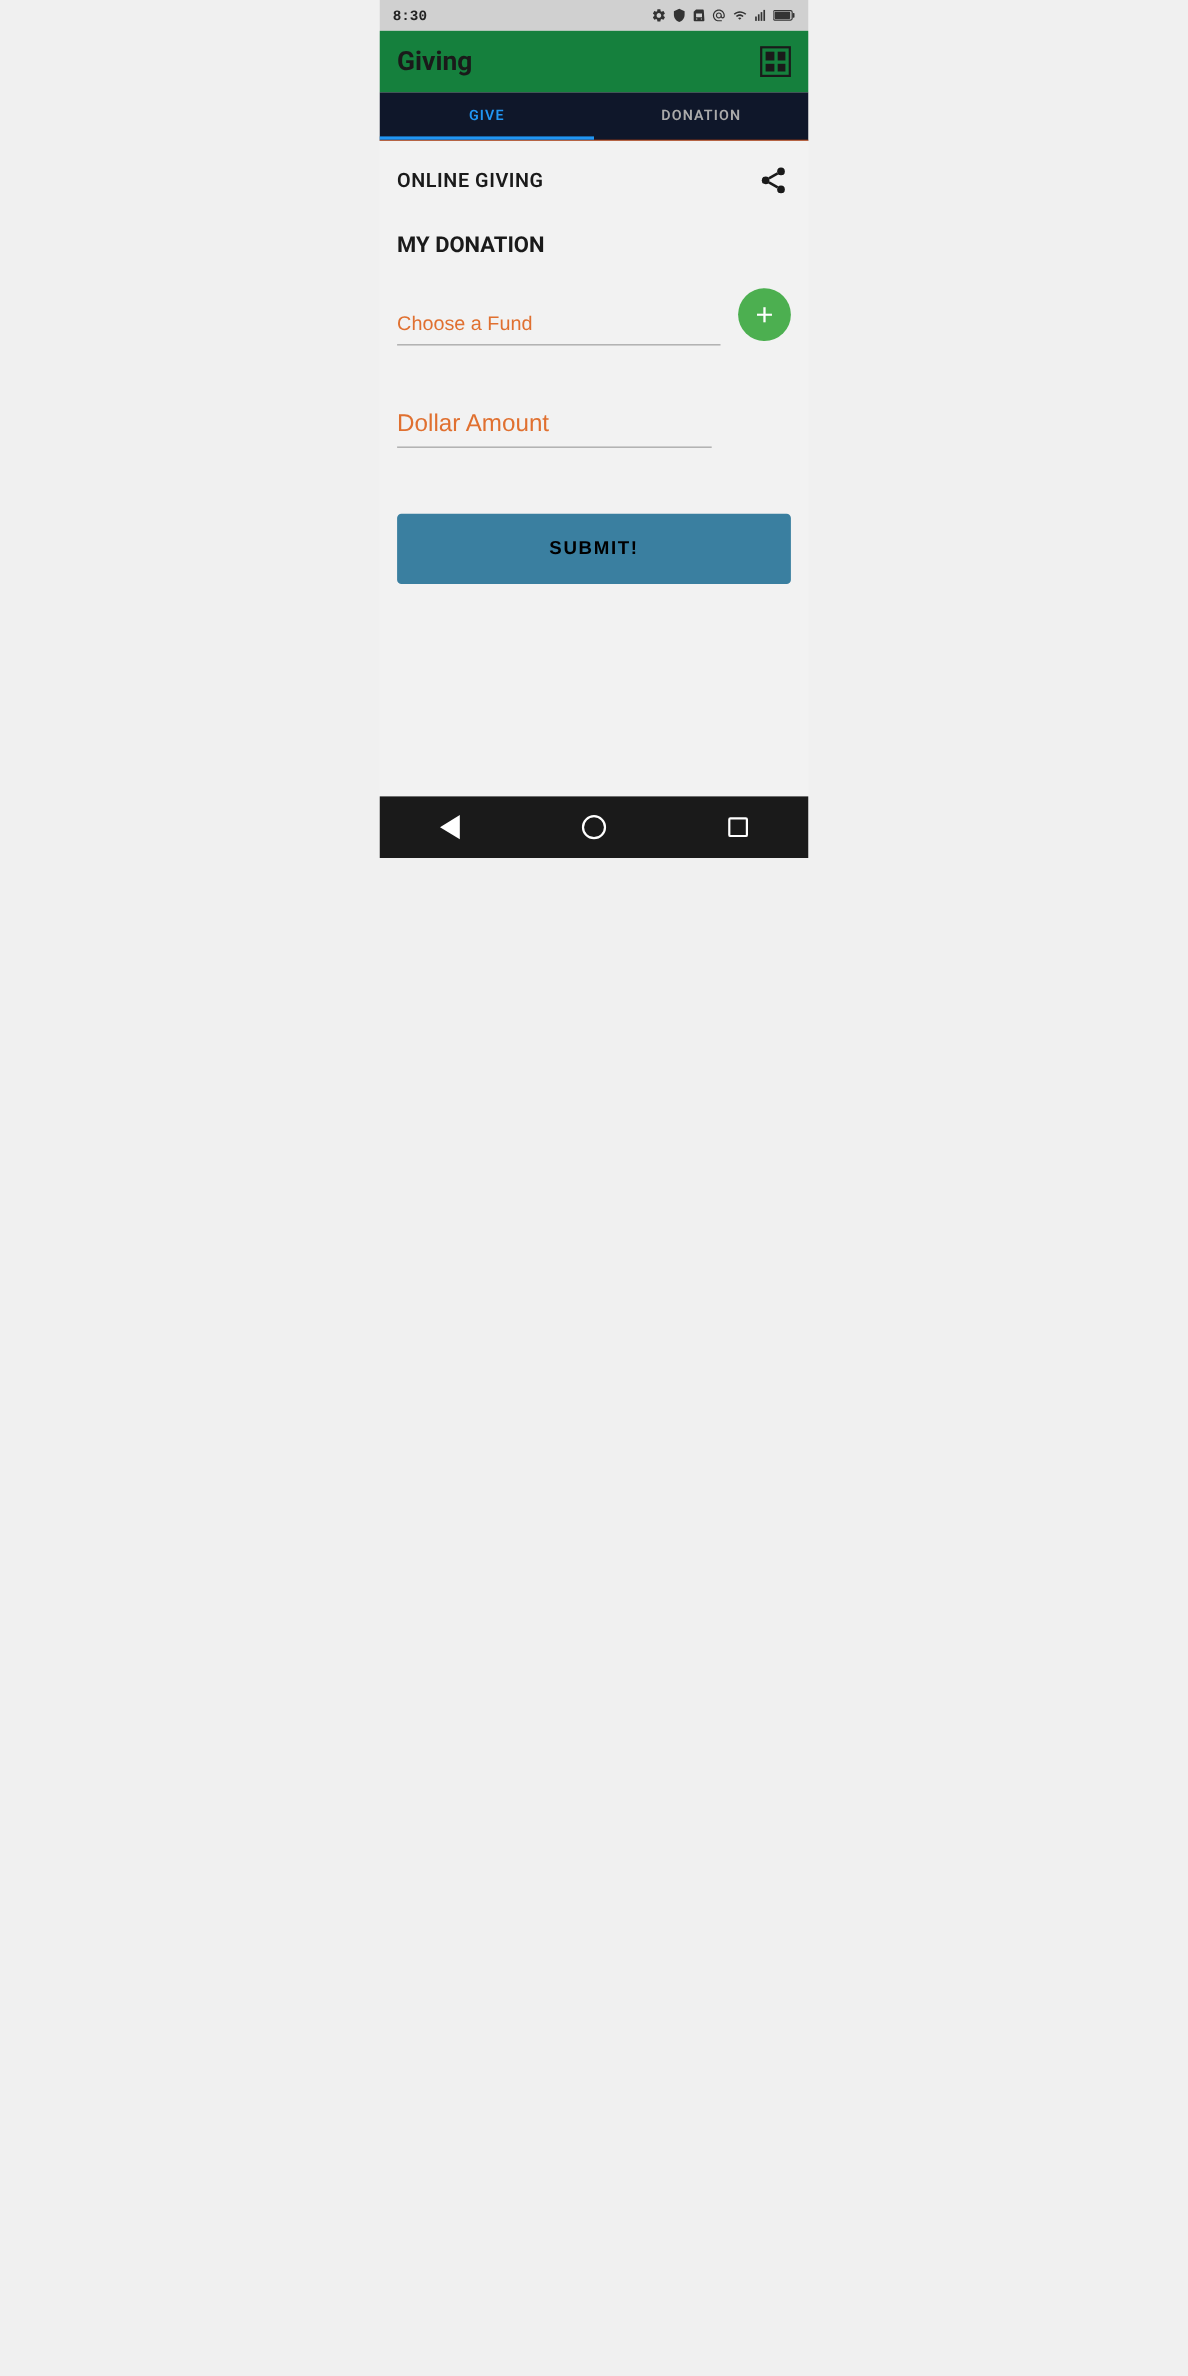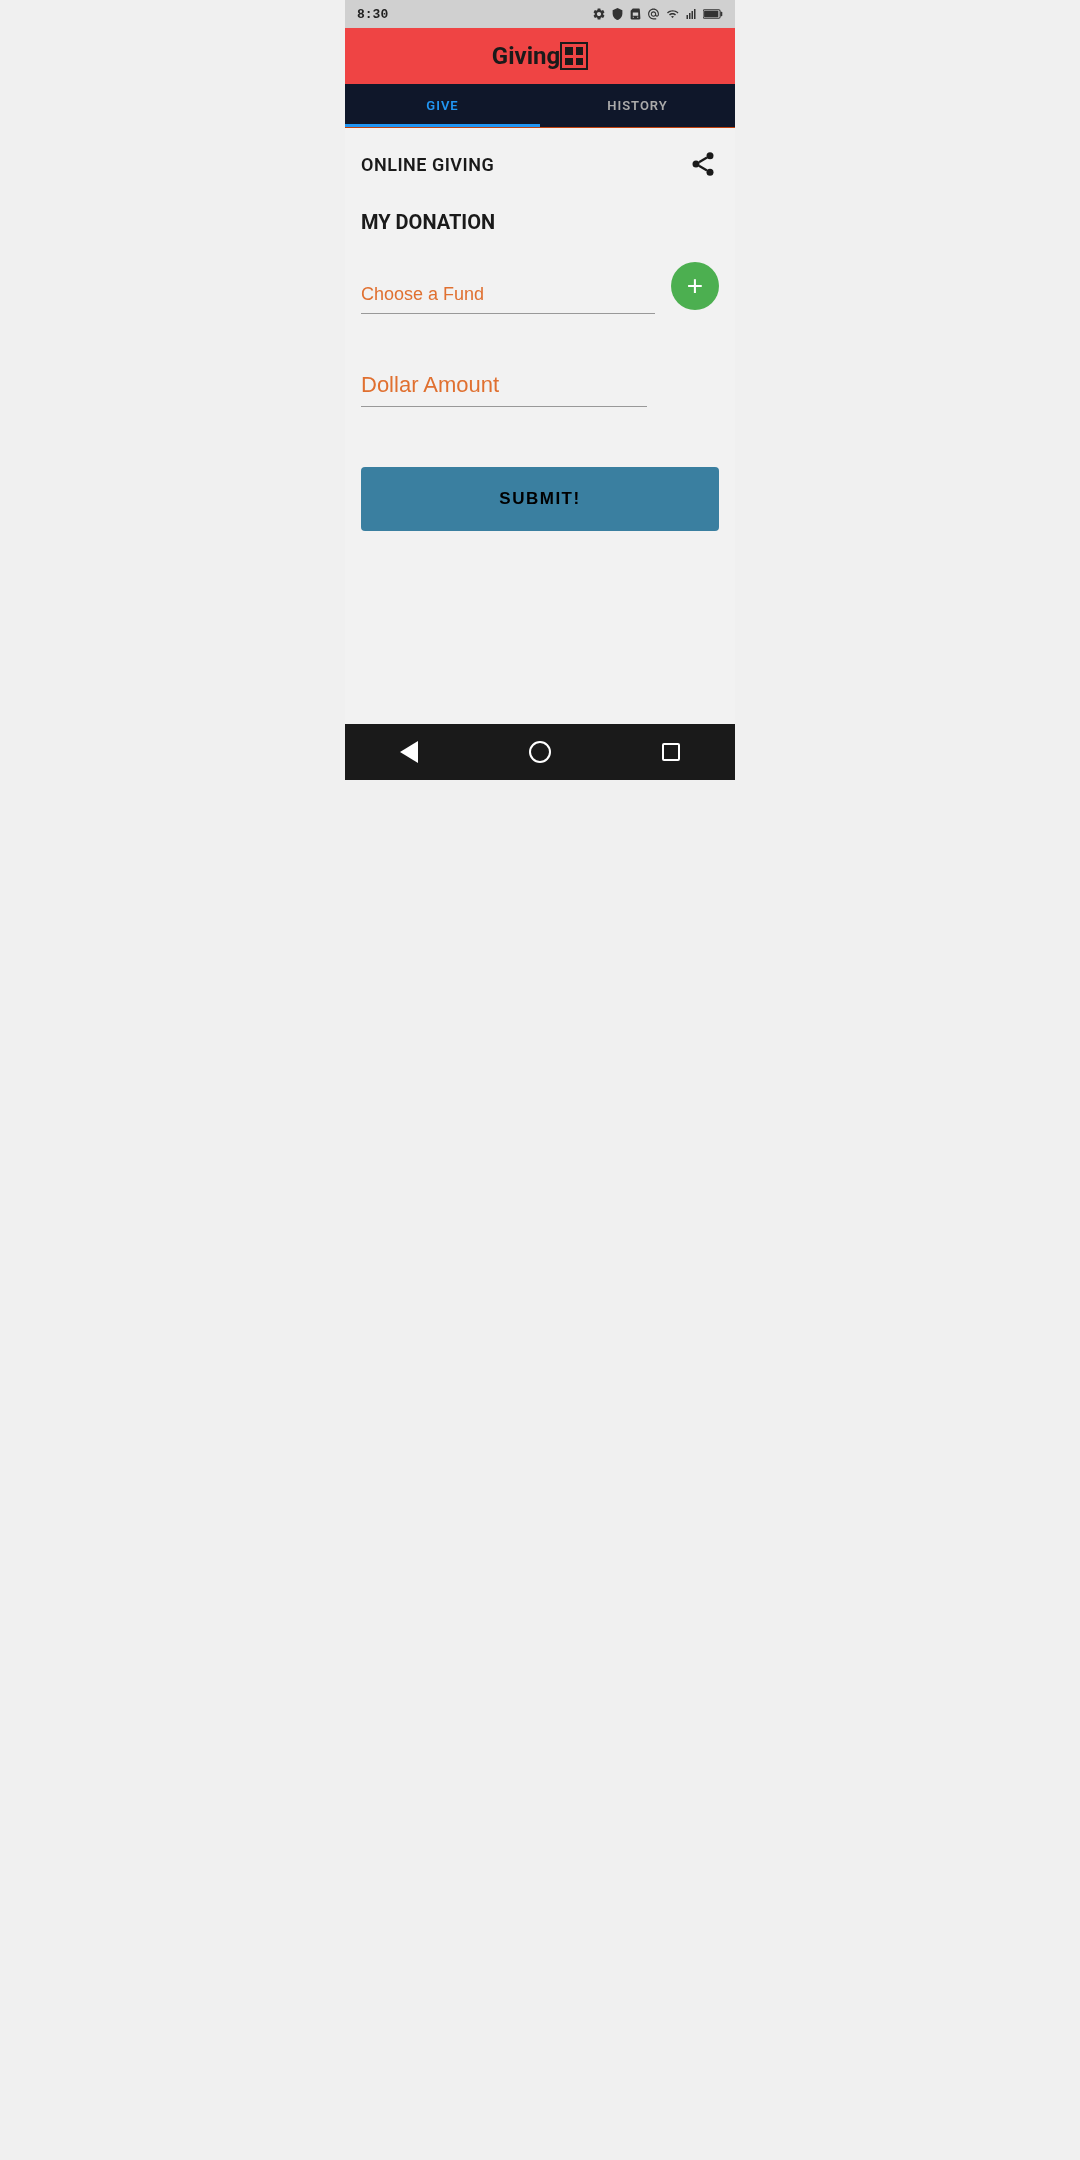--- a/index.html
+++ b/index.html
@@ -38,24 +38,24 @@
     }
 
     .status-bar-right {
       display: flex;
       align-items: center;
       gap: 5px;
     }
 
     
     .app-bar {
-      background: #ef4444;
-      display: flex;
-      align-items: center;
-      justify-content: center;
+      background: #15803d;
+      display: flex;
+      align-items: center;
+      justify-content: space-between;
       padding: 14px 16px;
       box-shadow: 0 1px 2px rgba(0,0,0,0.1);
     }
 
     .app-title {
       font-size: 24px;
       font-weight: bold;
       color: #1a1a1a;
     }
 
@@ -331,21 +331,21 @@
     <div class="grid-cell"></div>
     <div class="grid-cell"></div>
   </div>
 </div>
 
 <div class="tabs">
   <div class="tab active">
     <span>GIVE</span>
   </div>
   <div class="tab">
-    <span>HISTORY</span>
+    <span>DONATION</span>
   </div>
 </div>
 
 <div class="content">
 
   
   <div class="section-header">
     <span class="section-title">ONLINE GIVING</span>
     <div class="share-icon">
       <svg width="28" height="28" viewBox="0 0 24 24" fill="#1a1a1a">

